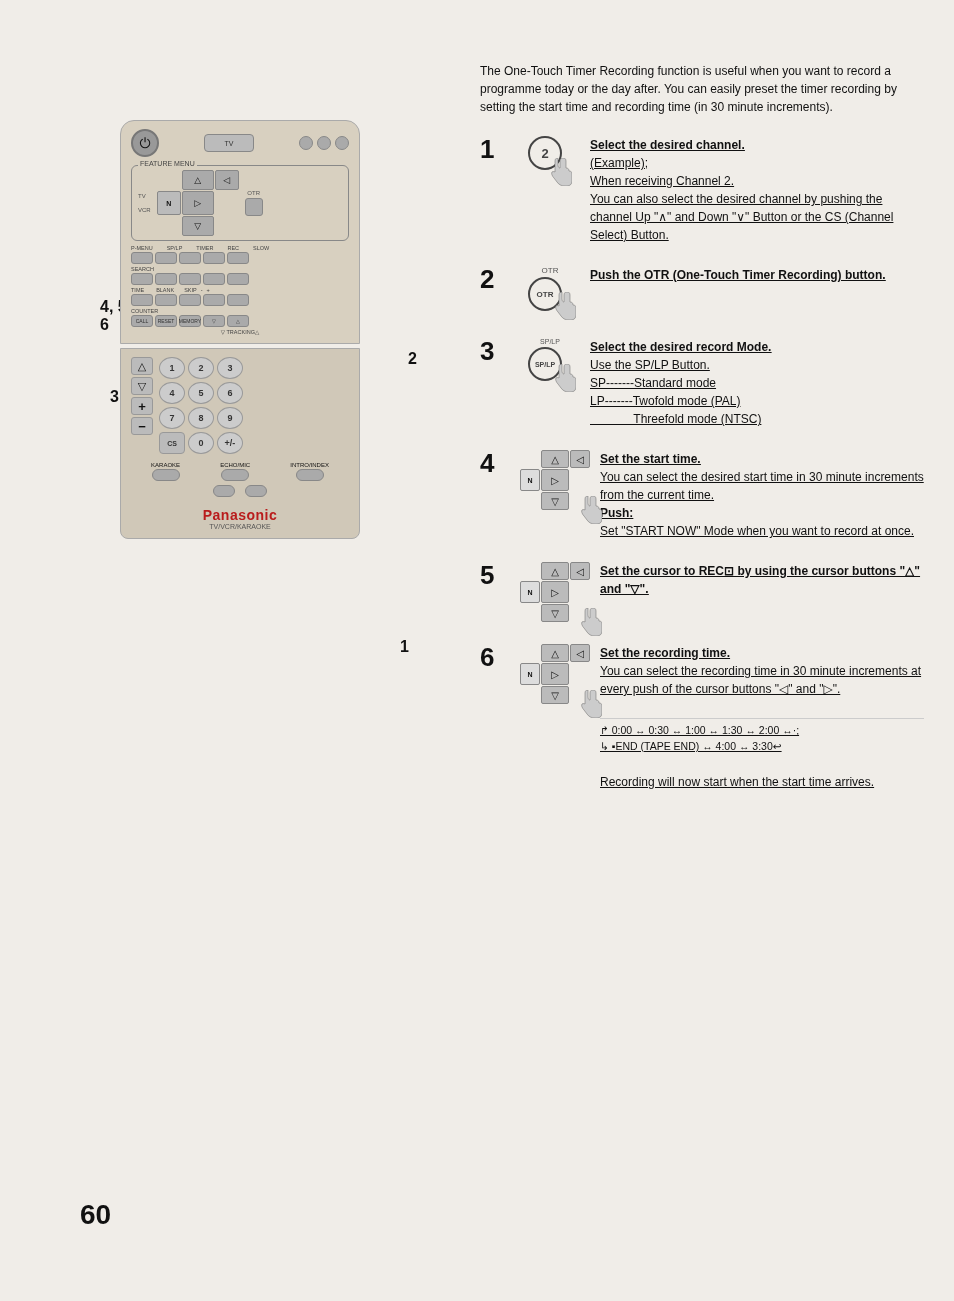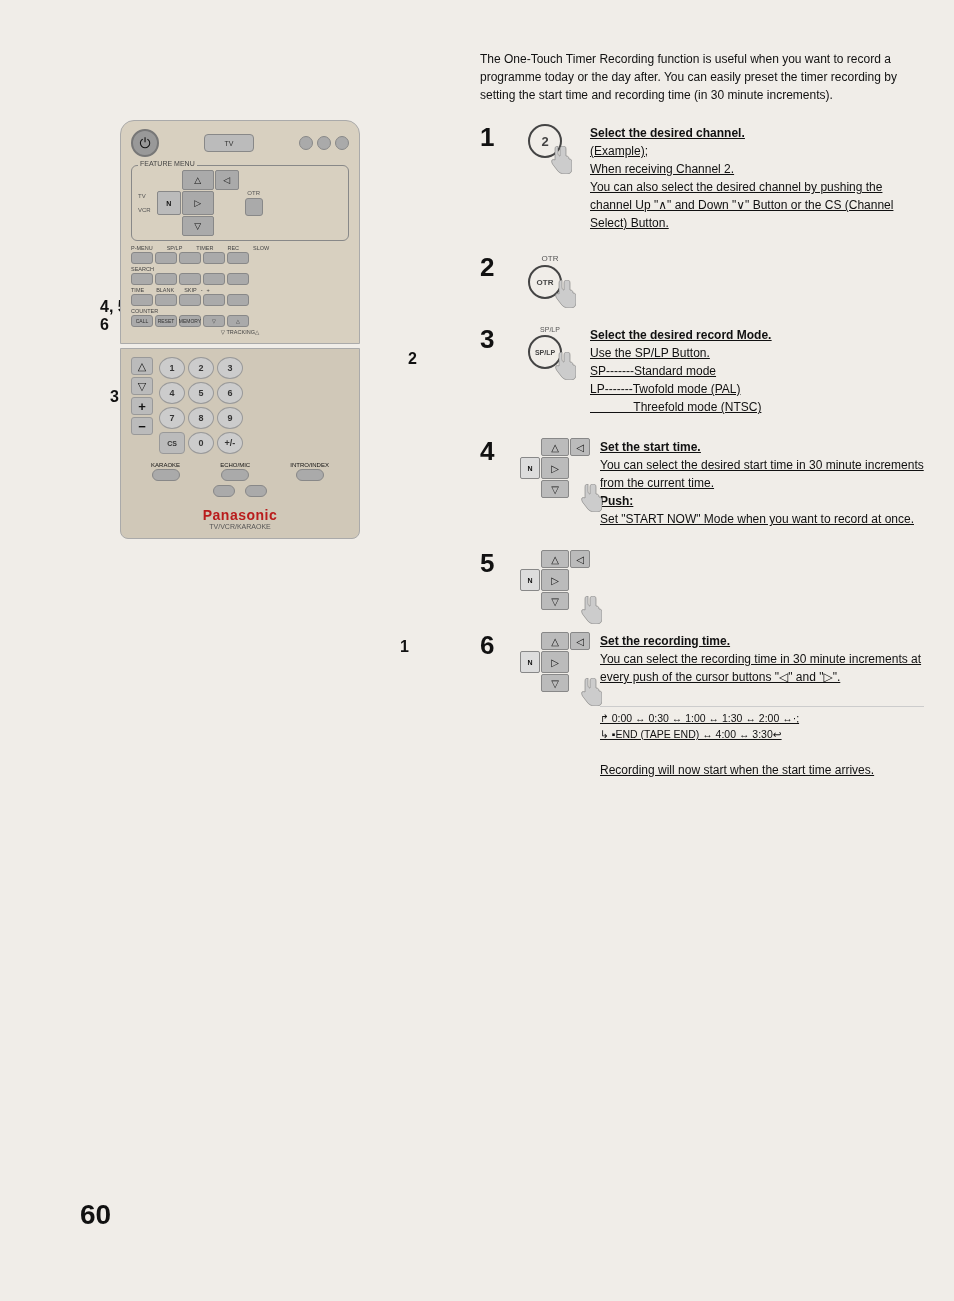--- a/index.html
+++ b/index.html
@@ -272,21 +272,21 @@
       font-size: 16px;
       font-weight: bold;
       color: #111;
     }
 
     
     .intro-text {
       font-size: 12px;
       line-height: 1.5;
       margin-bottom: 20px;
-      margin-top: 10px;
+      margin-top: 22px;
     }
 
     .step-row {
       display: flex;
       margin-bottom: 22px;
       gap: 10px;
     }
 
     .step-num {
       font-size: 26px;
@@ -562,20 +562,23 @@
       <div class="step-num">2</div>
       <div class="step-icon">
         <div style="position:relative; width:44px; height:50px;">
           <div style="font-size:8px;color:#555;margin-bottom:2px;text-align:center;">OTR</div>
           <div style="width:34px;height:34px;border-radius:50%;border:2.5px solid #444;display:flex;align-items:center;justify-content:center;font-size:8px;font-weight:bold;color:#444;">OTR</div>
           <svg width="22" height="28" viewBox="0 0 22 28" style="position:absolute;bottom:-4px;right:-4px;">
             <path d="M8 0 C6 0 5 1 5 3 L5 14 C5 14 3 13 2 14 C1 15 2 18 4 20 L7 24 C9 27 12 28 15 28 L17 28 C20 28 22 26 22 23 L22 16 C22 14 21 13 19 13 C19 11 18 10 16 10 L16 3 C16 1 15 0 13 0 C11 0 10 1 10 3 L10 10 C9 10 8 9 8 7 L8 3 C8 1 8 0 8 0 Z" fill="#ccc" stroke="#666" stroke-width="0.5"></path>
           </svg>
         </div>
       </div>
+      <div class="step-content">
+        <u>Push the OTR (One-Touch Timer Recording) button.</u>
+      </div>
     </div>
 
     <div class="step-row">
       <div class="step-num">3</div>
       <div class="step-icon">
         <div style="position:relative; width:44px; height:50px;">
           <div style="font-size:7px;color:#555;margin-bottom:2px;text-align:center;">SP/LP</div>
           <div style="width:34px;height:34px;border-radius:50%;border:2.5px solid #444;display:flex;align-items:center;justify-content:center;font-size:7px;font-weight:bold;color:#444;">SP/LP</div>
           <svg width="22" height="28" viewBox="0 0 22 28" style="position:absolute;bottom:-4px;right:-4px;">
             <path d="M8 0 C6 0 5 1 5 3 L5 14 C5 14 3 13 2 14 C1 15 2 18 4 20 L7 24 C9 27 12 28 15 28 L17 28 C20 28 22 26 22 23 L22 16 C22 14 21 13 19 13 C19 11 18 10 16 10 L16 3 C16 1 15 0 13 0 C11 0 10 1 10 3 L10 10 C9 10 8 9 8 7 L8 3 C8 1 8 0 8 0 Z" fill="#ccc" stroke="#666" stroke-width="0.5"></path>
@@ -624,20 +627,23 @@
             <div class="dpad-icon-left">◁</div>
             <div class="dpad-icon-center">N</div>
             <div class="dpad-icon-right">▷</div>
             <div style="grid-column:2;" class="dpad-icon-down">▽</div>
           </div>
           <svg width="22" height="28" viewBox="0 0 22 28" style="position:absolute;bottom:-14px;right:-12px;">
             <path d="M8 0 C6 0 5 1 5 3 L5 14 C5 14 3 13 2 14 C1 15 2 18 4 20 L7 24 C9 27 12 28 15 28 L17 28 C20 28 22 26 22 23 L22 16 C22 14 21 13 19 13 C19 11 18 10 16 10 L16 3 C16 1 15 0 13 0 C11 0 10 1 10 3 L10 10 C9 10 8 9 8 7 L8 3 C8 1 8 0 8 0 Z" fill="#ccc" stroke="#666" stroke-width="0.5"></path>
           </svg>
         </div>
       </div>
+      <div class="step-content">
+        <u>Set the cursor to REC⊡ by using the cursor buttons "△" and "▽".</u>
+      </div>
     </div>
 
     <div class="step-row">
       <div class="step-num">6</div>
       <div class="step-icon">
         <div style="position:relative;">
           <div class="dpad-icon">
             <div style="grid-column:2;" class="dpad-icon-up">△</div>
             <div class="dpad-icon-left">◁</div>
             <div class="dpad-icon-center">N</div>

